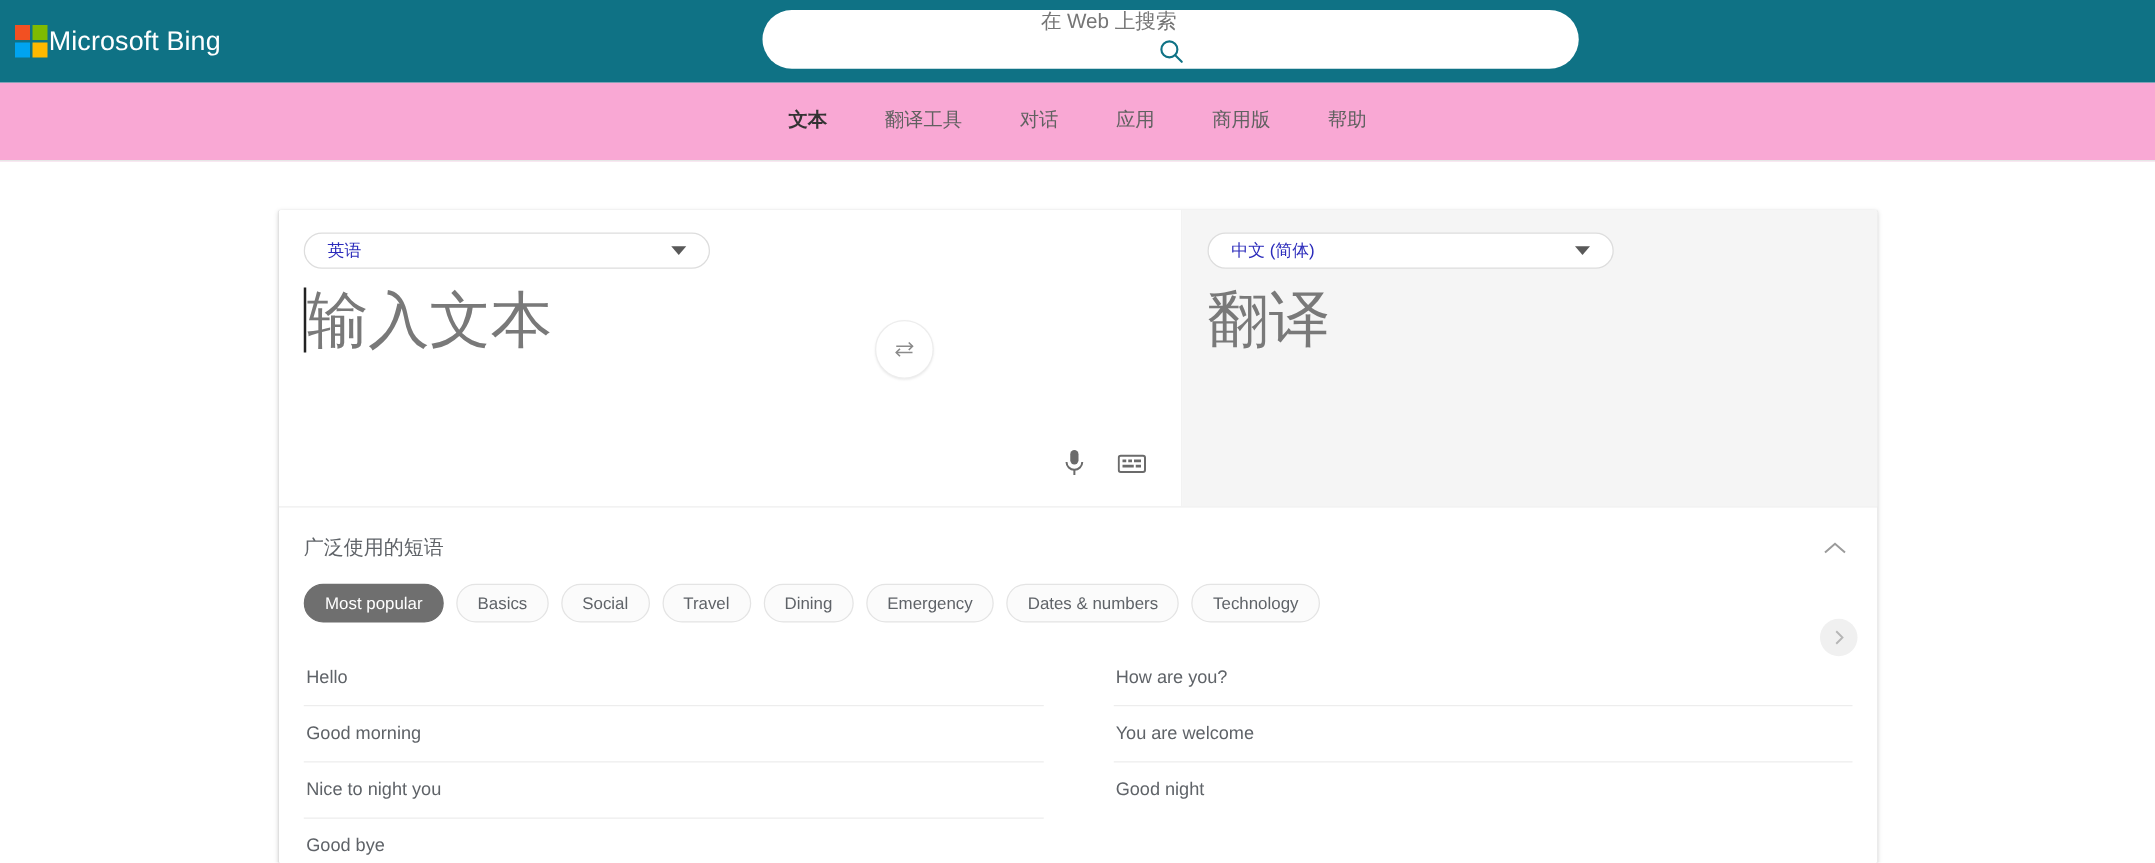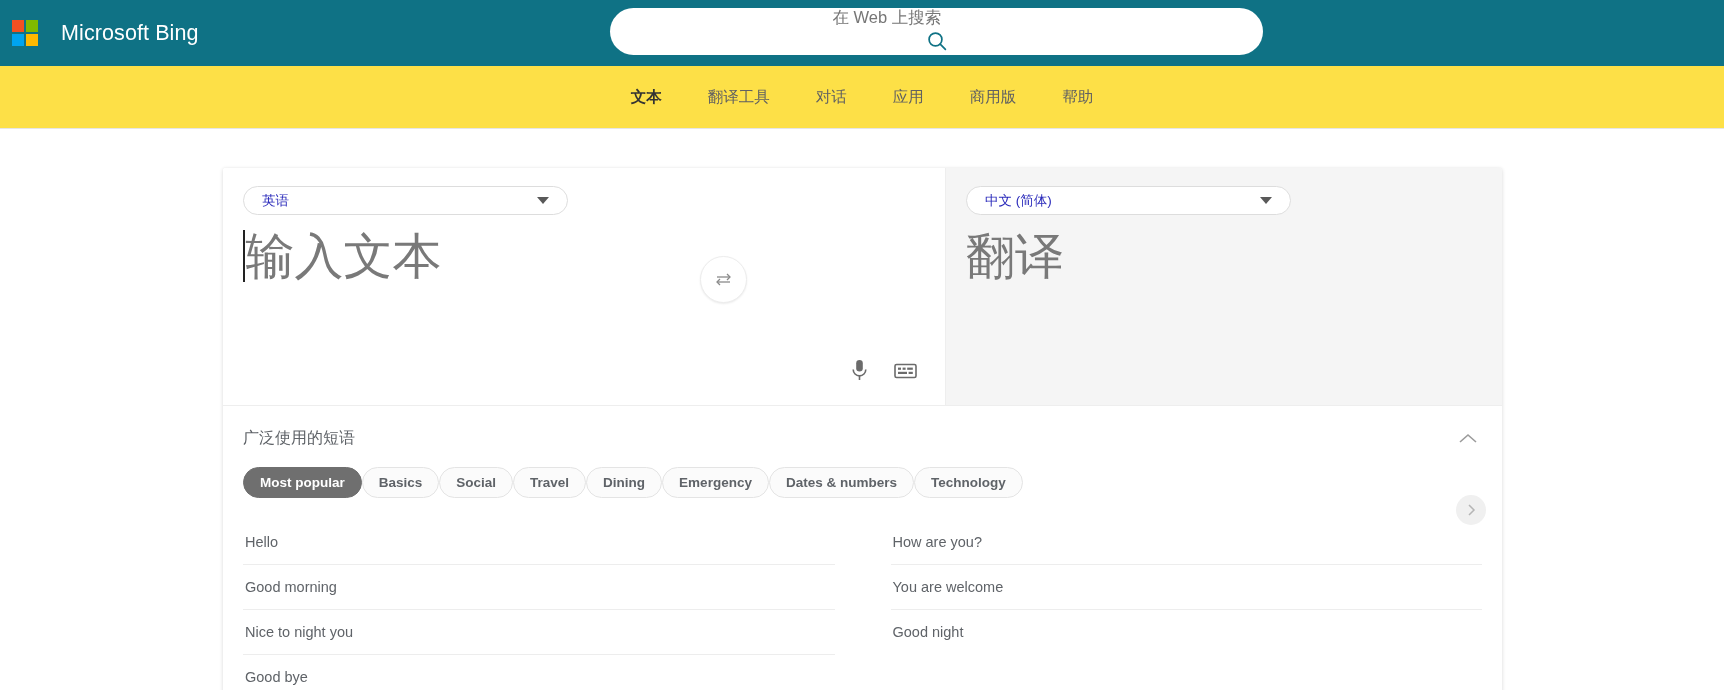--- a/index.html
+++ b/index.html
@@ -38,21 +38,21 @@
     gap: 2px;
   }
   .ms-logo i { display: block; width: 12px; height: 12px; }
   .sq-red    { background: #f25022; }
   .sq-green  { background: #7fba00; }
   .sq-blue   { background: #00a4ef; }
   .sq-yellow { background: #ffb900; }
   .brand-name {
     color: #ffffff;
     font-size: 21.5px;
-    margin-left: 23px;
+    margin-left: 1px;
     letter-spacing: .1px;
     font-weight: 400;
     white-space: nowrap;
     text-align: center;
   }
 
   .searchbar {
     position: absolute;
     left: 610px;
     top: 8px;
@@ -83,21 +83,21 @@
     background: transparent;
     display: flex;
     align-items: center;
     justify-content: center;
     cursor: pointer;
   }
 
   
   .navbar {
     height: 62px;
-    background: #fde047;
+    background: #f9a8d4;
     border-bottom: 1px solid #e6e6e6;
     display: flex;
     align-items: center;
     justify-content: center;
     gap: 0px;
   }
   .nav-item {
     font-size: 15.5px;
     color: #616161;
     padding: 0 23px;
@@ -227,22 +227,22 @@
   .phrases-title {
     font-size: 16px;
     color: #5f6368;
     flex: 1;
   }
   .chev-up { cursor: pointer; display: flex; }
 
   .chips {
     display: flex;
     align-items: center;
+    gap: 10px;
     padding: 18px 0 0 20px;
-    font-weight: bold;
   }
   .chip {
     height: 29px;
     border-radius: 16px;
     border: 1px solid #e4e4e4;
     background: #fbfbfb;
     color: #5f6368;
     font-size: 13.5px;
     display: flex;
     align-items: center;

